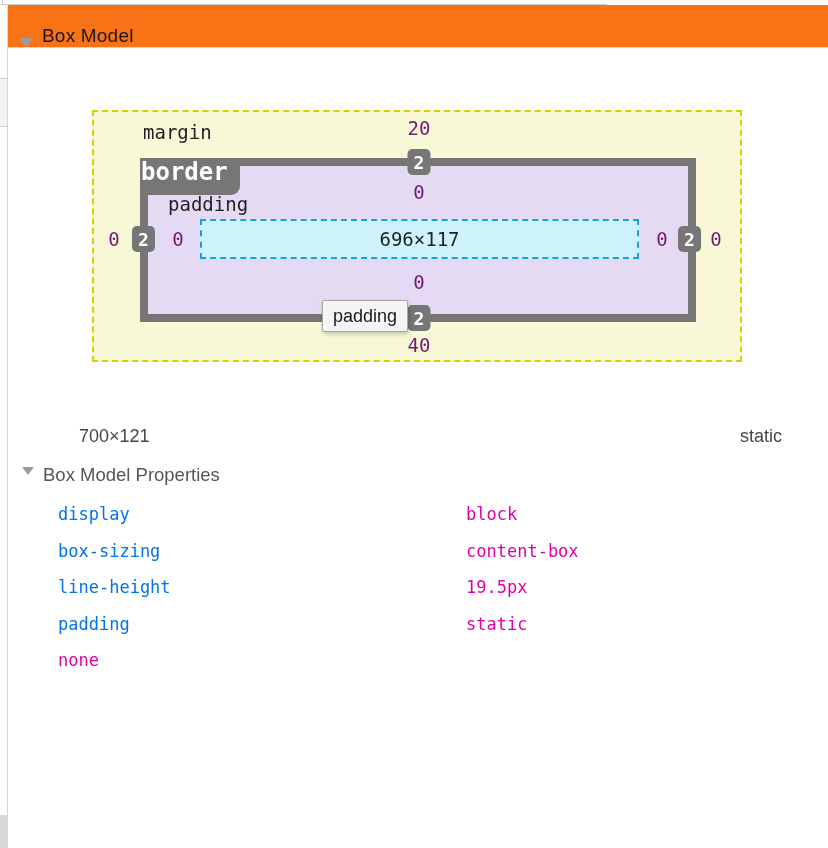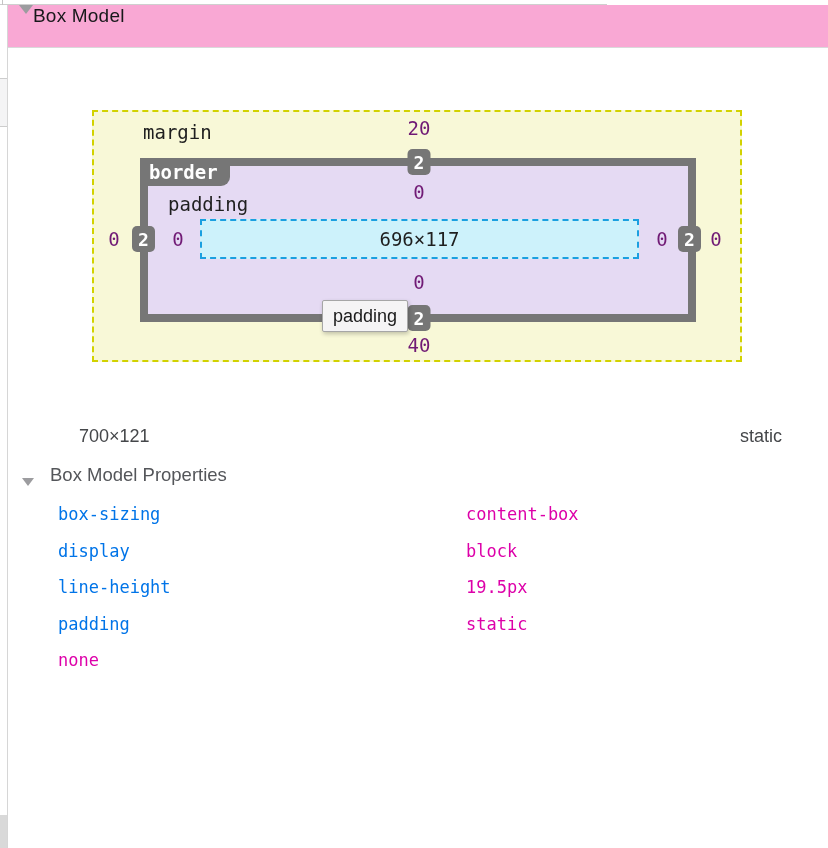--- a/index.html
+++ b/index.html
@@ -16,22 +16,22 @@
   .top-strip-tick { position:absolute; left:2px; top:0; width:1px; height:5px; background:#c4c4c4; }
 
   
   .left-sliver { position:absolute; left:0; top:5px; width:8px; height:843px; background:#fff; border-right:1px solid #d6d6d6; }
   .left-sliver .block-mid { position:absolute; left:0; top:73px; width:7px; height:49px; background:#f4f4f5; border-top:1px solid #cdcdcd; border-bottom:1px solid #cdcdcd; }
   .left-sliver .block-bottom { position:absolute; left:0; top:810px; width:7px; height:33px; background:#d9d9d9; }
 
   
   .panel-header {
     position:absolute; left:8px; top:5px; width:820px; height:43px;
-    background:#f9a8d4; border-bottom:1px solid #d9d9da;
-    display:flex; align-items:flex-start; padding-left:11px; 
+    background:#f97316; border-bottom:1px solid #d9d9da;
+    display:flex; align-items:flex-end; padding-left:11px; gap:9px;
   }
   .twisty-down {
     width:0; height:0;
     border-left:7px solid transparent; border-right:7px solid transparent;
     border-top:9px solid #9c9c9f;
   }
   .panel-title { font-size:19px; color:#17181a; letter-spacing:.2px; }
 
   
   .margin-box {
@@ -40,23 +40,23 @@
   }
   .diagram-label { position:absolute; font-size:19px; color:#1f1f1f; }
   .num { position:absolute; font-size:19px; color:#701a75; line-height:20px; white-space:nowrap; }
   .cnum { transform:translateX(-50%); }
 
   .border-rect {
     position:absolute; left:46px; top:46px; width:556px; height:164px;
     border:8px solid #767676; background:#e5daf3;
   }
   .border-label {
-    position:absolute; left:46px; top:46px; height:28px; line-height:28px;
-    padding:0 12px 0 9px; background:#767676; color:#fff;
-    font-size:19px; font-weight:600; border-bottom-right-radius:9px; z-index:2;
+    position:absolute; left:46px; top:46px; height:37px; line-height:28px;
+    padding:0 12px 0 1px; background:#767676; color:#fff;
+    font-size:24px; font-weight:600; border-bottom-right-radius:9px; z-index:2;
   }
   .content-box {
     position:absolute; left:106px; top:107px; width:439px; height:40px;
     background:#cdf2fb; border:2px dashed #1aa0e0;
     display:flex; align-items:center; justify-content:center;text-align:center;
   }
   .content-box span { font-size:19px; color:#1f1f1f; }
 
   .badge {
     position:absolute; width:23px; height:26px; border-radius:5px;
@@ -71,21 +71,21 @@
     font-size:18px; color:#1a1a1a; z-index:3;
     box-shadow:1px 2px 4px rgba(0,0,0,.22);
     font-family:"Liberation Sans", sans-serif;
   }
 
   
   .dims-text { position:absolute; left:55px; top:426px; font-size:18px; color:#45474a;margin-left:24px; }
   .position-text { position:absolute; right:46px; top:426px; font-size:18px; color:#45474a; }
 
   
-  .props-header { position:absolute; left:22px; top:464px; display:flex; align-items:flex-end; gap:16px; }
+  .props-header { position:absolute; left:22px; top:464px; display:flex; align-items:flex-start; gap:9px; }
   .twisty-down-sm {
     width:0; height:0; margin-top:3px;
     border-left:6.5px solid transparent; border-right:6.5px solid transparent;
     border-top:8px solid #9c9c9f;
   }
   .props-title { font-size:18.5px; color:#54565a; }
 
   .props-list { position:absolute; left:58px; top:496px; width:720px; }
   .prop-row { display:flex; height:36.5px; align-items:center; }
   .prop-name  { width:408px; font-size:17px; color:#0074e8; }
@@ -144,26 +144,26 @@
   <div class="dims-text">700×121</div>
   <div class="position-text">static</div>
 
   <div class="props-header">
     <div class="twisty-down-sm"></div>
     <div class="props-title">Box Model Properties</div>
   </div>
 
   <div class="props-list mono">
     <div class="prop-row">
+      <div class="prop-name">display</div>
+      <div class="prop-value">block</div>
+    </div>
+    <div class="prop-row">
       <div class="prop-name">box-sizing</div>
       <div class="prop-value">content-box</div>
-    </div>
-    <div class="prop-row">
-      <div class="prop-name">display</div>
-      <div class="prop-value">block</div>
     </div>
     <div class="prop-row">
       <div class="prop-name">line-height</div>
       <div class="prop-value">19.5px</div>
     </div>
     <div class="prop-row">
       <div class="prop-name">padding</div>
       <div class="prop-value">static</div>
     </div>
     <div class="prop-row">

